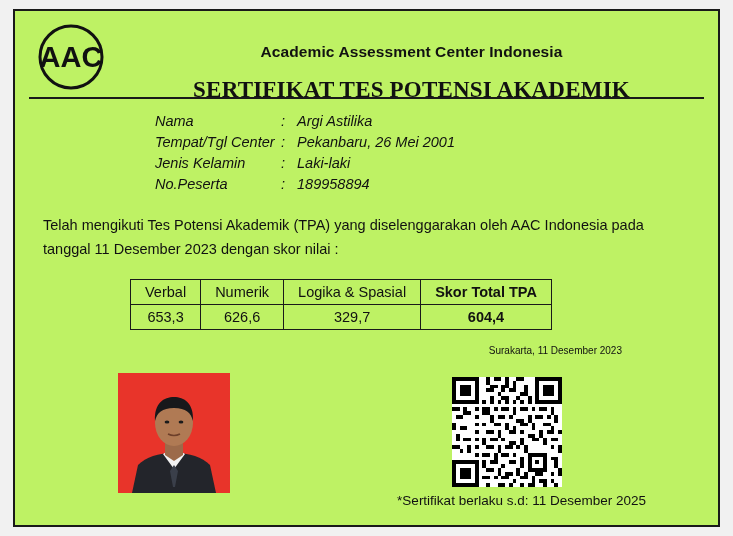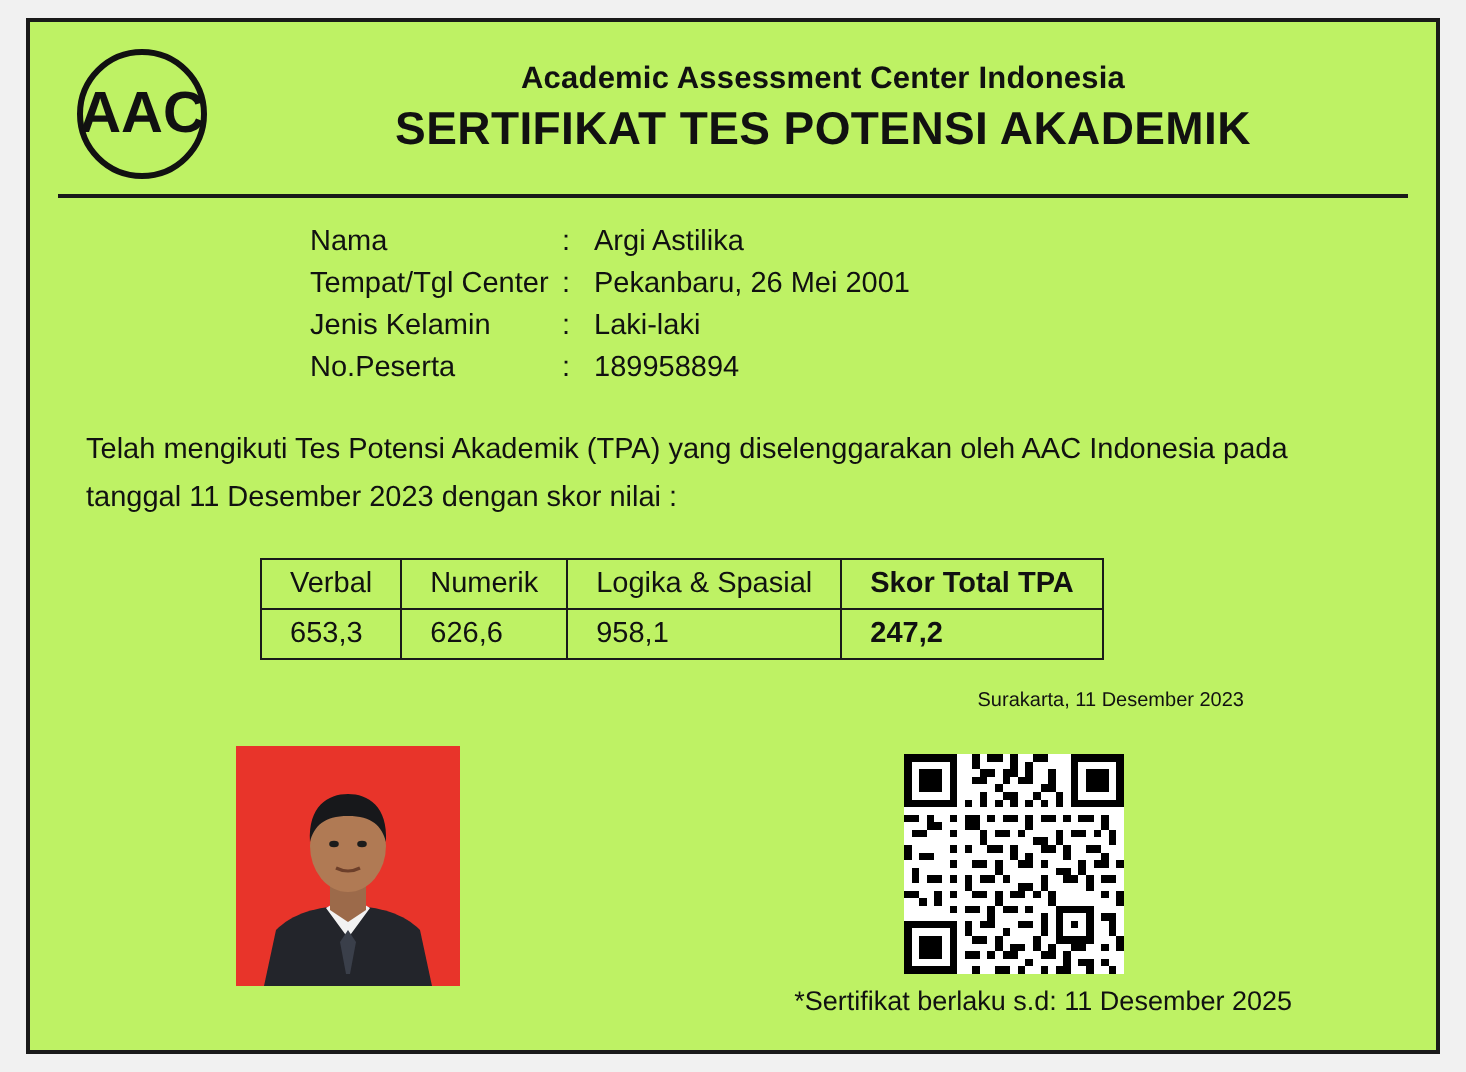--- a/index.html
+++ b/index.html
@@ -53,54 +53,56 @@
     font-size: 29px;
     font-weight: bold;
     letter-spacing: 0px;
     color: #111;
     font-family: "Liberation Sans", sans-serif;
   }
   .header-titles {
     position: absolute;
     left: 100px;
     right: 10px;
-    top: 20px;
+    top: 32px;
     text-align: center;
   }
   .org-name {
     font-size: 15.5px;
     font-weight: bold;
     color: #111;
     letter-spacing: 0.1px;
   }
   .cert-title {
     font-size: 23px;
     font-weight: bold;
     color: #111;
-    margin-top: 2px;
+    margin-top: 16px;
     letter-spacing: 0.2px;
+    font-family: Liberation Serif, serif;
   }
   .header-rule {
     position: absolute;
     left: 14px;
     right: 14px;
     top: 86px;
     border-top: 2px solid #1a1a1a;
   }
   
   .identity {
     position: absolute;
     left: 140px;
     top: 100px;
     font-size: 14.5px;
     color: #111;
     line-height: 21px;
   }
   .identity-row {
     display: flex;
+    font-style: italic;
   }
   .id-label { width: 126px; }
   .id-colon { width: 16px; }
   .id-value { }
   
   .paragraph {
     position: absolute;
     left: 28px;
     right: 28px;
     top: 202px;
@@ -113,21 +115,21 @@
     position: absolute;
     left: 115px;
     top: 268px;
     border-collapse: collapse;
     font-size: 14.5px;
     color: #111;
   }
   .score-table th,
   .score-table td {
     border: 1px solid #1a1a1a;
-    text-align: left;
+    text-align: center;
     padding: 4px 14px;
     font-weight: normal;
   }
   .score-table th { font-weight: normal; }
   .score-table th.total,
   .score-table td.total { font-weight: bold; }
   
   .place-date {
     position: absolute;
     right: 96px;
@@ -216,22 +218,22 @@
           <th>Verbal</th>
           <th>Numerik</th>
           <th>Logika &amp; Spasial</th>
           <th class="total">Skor Total TPA</th>
         </tr>
       </thead>
       <tbody>
         <tr>
           <td>653,3</td>
           <td>626,6</td>
-          <td>958,1</td>
-          <td class="total">247,2</td>
+          <td>329,7</td>
+          <td class="total">604,4</td>
         </tr>
       </tbody>
     </table>
 
     <div class="place-date">Surakarta, 11 Desember 2023</div>
 
     <div class="photo">
       <svg width="112" height="120" viewBox="0 0 112 120">
         <rect x="0" y="0" width="112" height="120" fill="#e8342a"></rect>
 

